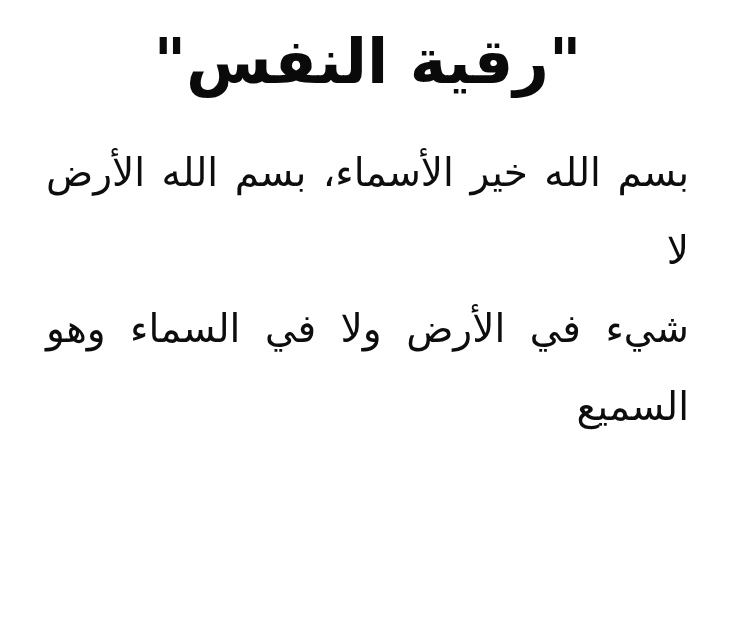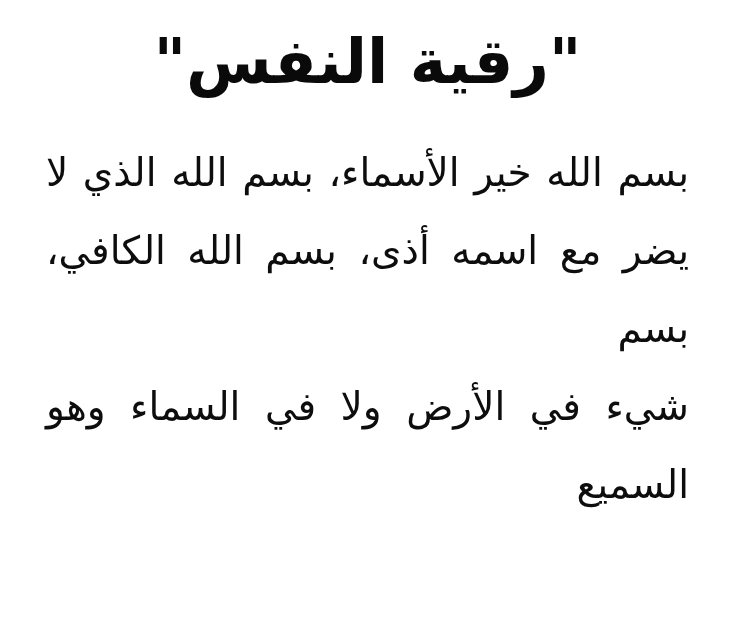--- a/index.html
+++ b/index.html
@@ -40,18 +40,17 @@
     text-align-last: justify;
   }
 </style>
 </head>
 <body>
 
 <div class="page">
   <h1 class="title">"رقية النفس"</h1>
 
   <div class="body-text">
-    <div class="line justified">بسم الله خير الأسماء، بسم الله الذي لا</div>
-    <div class="line justified">يضر مع اسمه أذى، بسم الله الكافي، بسم</div>
+    <div class="line justified">بسم الله خير الأسماء، بسم الله الأرض لا</div>
     <div class="line justified">شيء في الأرض ولا في السماء وهو السميع</div>
 
   </div>
 </div>
 
 </body></html>

